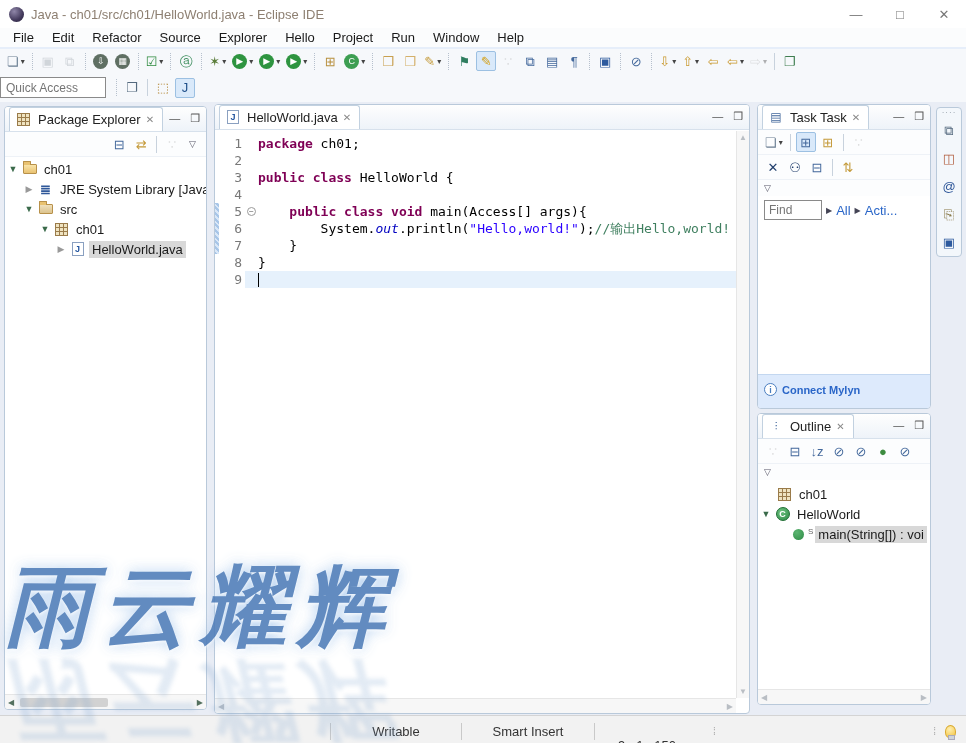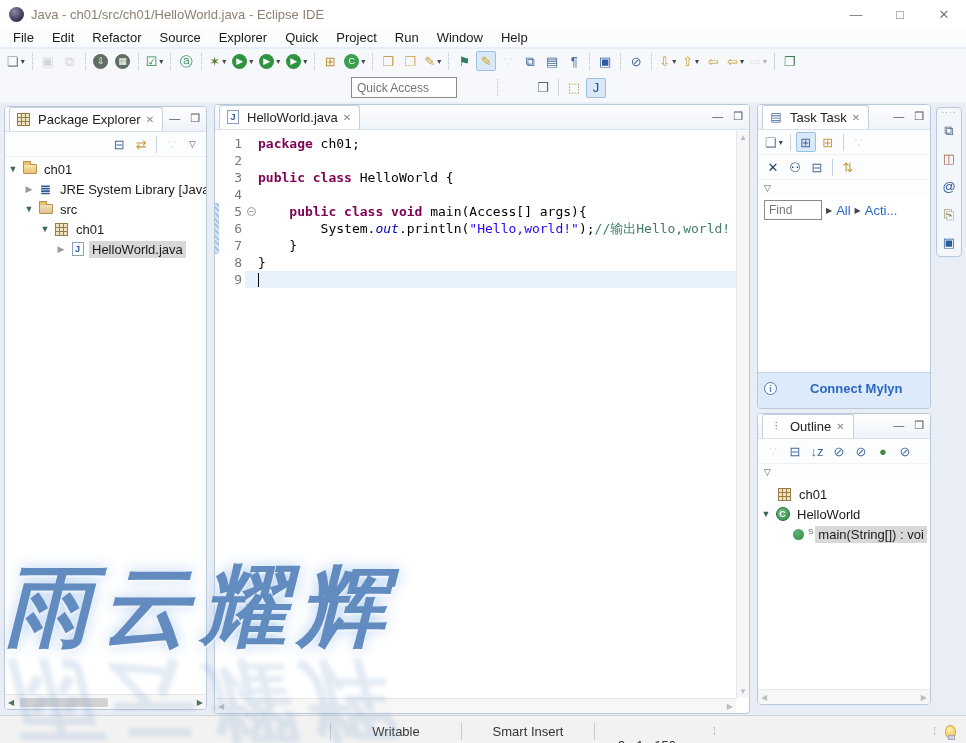--- a/index.html
+++ b/index.html
@@ -12,21 +12,21 @@
   .apptitle{color:#8d7f71;font-size:13px;white-space:nowrap;}
   .winctl{position:absolute;right:0;top:0;height:28px;display:flex;align-items:center;}
   .winbtn{width:44px;text-align:center;color:#777;font-size:13px;cursor:default;}
 
   
   .menubar{position:absolute;left:0;top:28px;width:966px;height:19px;background:#fbfcfd;display:flex;align-items:center;padding-left:4px;}
   .menuitem{padding:0 9px;color:#1a1a1a;font-size:13px;}
 
   
   .tb1{position:absolute;left:0;top:47px;width:966px;height:26px;background:#f6f8fb;border-top:2px solid #e6eefa;display:flex;align-items:center;padding-left:4px;}
-  .tb2{position:absolute;left:0;top:73px;width:966px;height:29px;background:#f6f8fb;display:flex;align-items:center;justify-content:center;padding-right:8px;gap:30px;}
+  .tb2{position:absolute;left:0;top:73px;width:966px;height:29px;background:#f6f8fb;display:flex;align-items:center;justify-content:flex-start;padding-right:8px;}
   .tbicon{height:20px;min-width:20px;display:inline-flex;align-items:center;justify-content:center;border:1px solid transparent;border-radius:2px;margin:0 1px;padding:0 1px;}
   .tbicon .g{font-size:13px;line-height:1;}
   .tbicon .g.round{width:15px;height:15px;border-radius:50%;display:inline-flex;align-items:center;justify-content:center;font-size:9px;}
   .tbicon.act{background:#d9e9fa;border-color:#9cc0e2;}
   .tbicon.dis{opacity:.4;}
   .dd{font-size:8px;color:#444;margin-left:2px;}
   .tbsep{height:17px;margin:0 4px;}
   .tbsep.dot{border-left:1px dotted #b6c0cd;}
   .tbsep.line{border-left:1px solid #c8d2dd;}
   .qa-input{width:106px;height:21px;border:1px solid #8a8a8a;font-size:12px;padding:0 5px;color:#333;background:#fff;margin-right:6px;font-family:"Liberation Sans",sans-serif;}
@@ -82,21 +82,21 @@
   .hthumb{height:9px;background:#d2d2d2;border-radius:2px;}
 
   
   .findrow{display:flex;align-items:center;gap:4px;padding:4px 6px;}
   .find-input{width:58px;height:20px;border:1px solid #8a8a8a;font-size:12px;padding:0 4px;font-family:"Liberation Sans",sans-serif;}
   .linkarrow{font-size:8px;color:#445;}
   .tllink{color:#2a66c8;font-size:13px;white-space:nowrap;}
   .mylyn{position:absolute;left:0;right:0;bottom:0;background:#ddeafc;border-top:1px solid #c3d7f0;padding:8px 8px 8px 6px;}
   .mylyn-hd{display:flex;align-items:center;gap:5px;margin-bottom:4px;}
   .info-i{width:13px;height:13px;border-radius:50%;border:1px solid #4a7ec0;color:#4a7ec0;font-size:9px;font-weight:bold;display:inline-flex;align-items:center;justify-content:center;background:#fff;flex:0 0 auto;}
-  .mylyn-title{color:#2a66c8;font-weight:bold;font-size:13px;margin-left:28px;}
+  .mylyn-title{color:#2a66c8;font-weight:bold;font-size:11px;}
   .mylyn-body{margin-left:18px;font-size:13px;color:#222;line-height:17px;white-space:nowrap;}
   .mylyn-body a{color:#2a66c8;text-decoration:underline;}
 
   
   .minibar{position:absolute;left:936px;top:107px;width:26px;height:150px;background:#f3f7fb;border:1px solid #b9c9da;border-radius:4px;display:flex;flex-direction:column;align-items:center;padding-top:2px;}
   .grip{color:#9aa4ae;font-size:8px;letter-spacing:1px;line-height:6px;}
   .minibar .tbicon{margin:4px 0;}
 
   
   .statusbar{position:absolute;left:0;top:715px;width:966px;height:32px;background:#f2f2f2;border-top:1px solid #d4d4d4;display:flex;align-items:center;font-size:13px;color:#333;}
@@ -123,21 +123,21 @@
     <span class="winbtn">✕</span>
   </div>
 </div>
 
 <div class="menubar">
     <span class="menuitem">File</span>
     <span class="menuitem">Edit</span>
     <span class="menuitem">Refactor</span>
     <span class="menuitem">Source</span>
     <span class="menuitem">Explorer</span>
-    <span class="menuitem">Quick</span>
+    <span class="menuitem">Hello</span>
     <span class="menuitem">Project</span>
     <span class="menuitem">Run</span>
     <span class="menuitem">Window</span>
     <span class="menuitem">Help</span>
   </div>
 
 <div class="tb1">
     <span class="tbicon">
       <span class="g" style="color: rgb(107, 127, 147);">❏</span>
       <span class="dd">▾</span>

